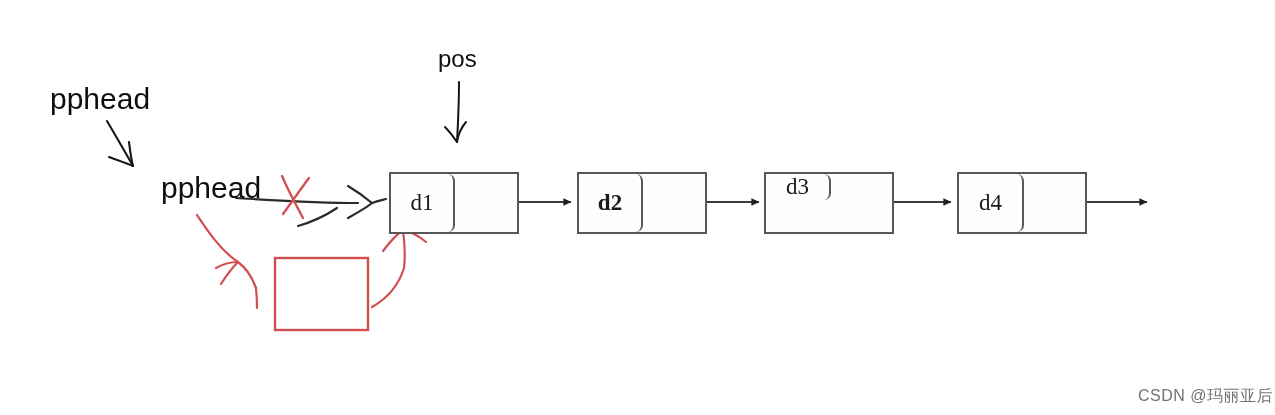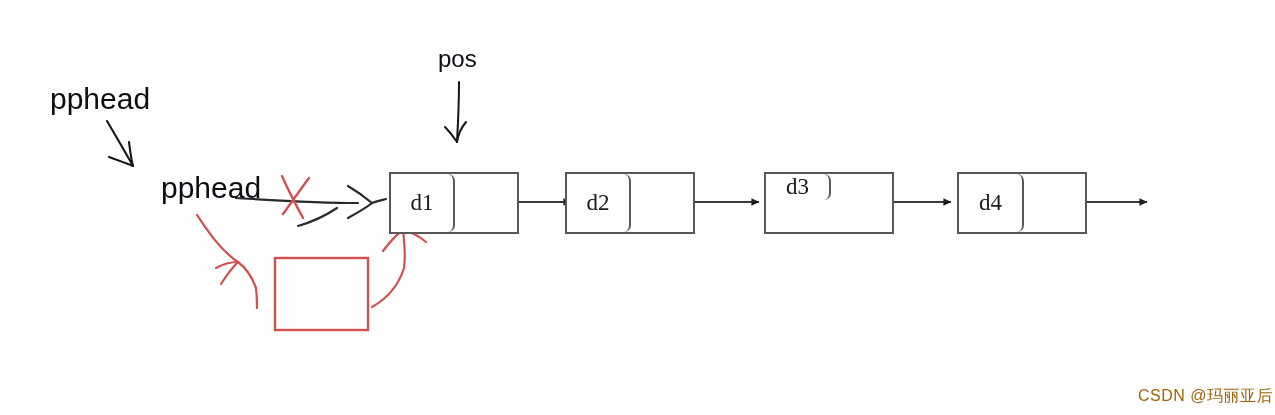--- a/index.html
+++ b/index.html
@@ -67,30 +67,30 @@
     font-size: 23px;
     color: #1a1a1a;
     border-radius: 7px;
   }
   .node-next {
     box-sizing: border-box;
     width: 63px;
     position: relative;
   }
   #node-1 { left: 389px; width: 130px; }
-  #node-2 { left: 565px; width: 130px; }
+  #node-2 { left: 577px; width: 130px; font-weight: bold; }
   #node-3 { left: 764px; width: 130px; flex-direction: column; }
   #node-4 { left: 957px; width: 130px; }
   #node-4 .node-data { width: 67px; }
   .watermark {
     position: absolute;
     left: 1138px;
     top: 386px;
     font-size: 16px;
-    color: #a16207;
+    color: #737373;
     font-family: "Liberation Sans", sans-serif;
     white-space: nowrap;
     letter-spacing: 0.5px;
   }
 </style>
 </head>
 <body>
 
 <div id="canvas">
 

